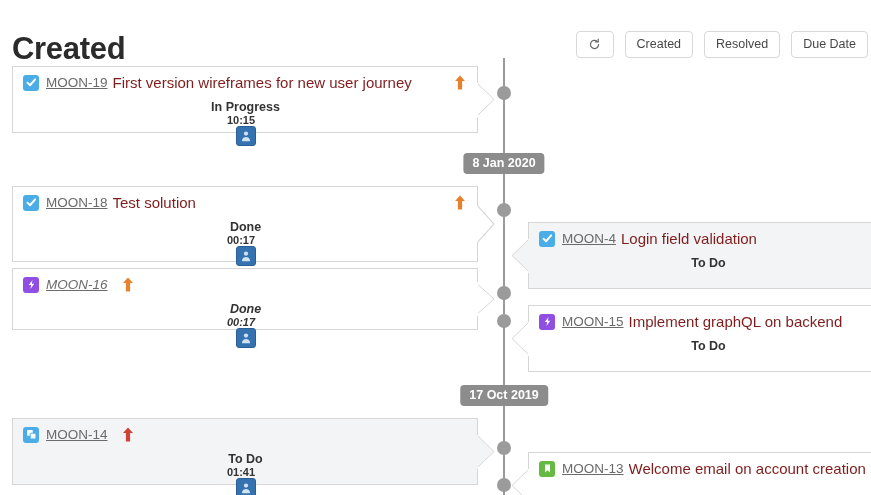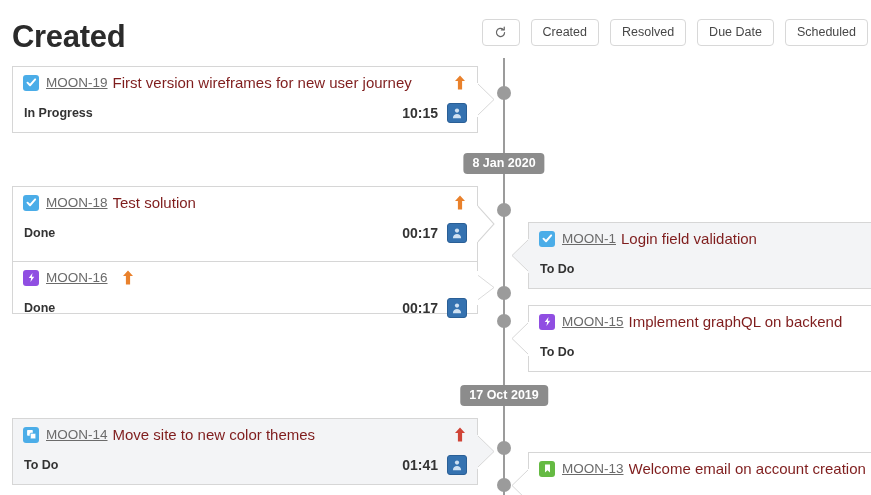--- a/index.html
+++ b/index.html
@@ -15,21 +15,21 @@
   .page {
     position: relative;
     width: 871px;
     height: 495px;
     background: #fff;
   }
 
   
   .header {
     position: absolute;
-    top: 4px; left: 0;
+    top: 16px; left: 0;
     width: 871px;
     height: 58px;
     padding-left: 10px;
   }
 
   .page-title {
     position: absolute;
     left: 12px;
     top: 14px;
     font-size: 31px;
@@ -129,20 +129,21 @@
     height: 22px;
     padding: 9px 10px 0 10px;
   }
 
   .card-bottom {
     display: flex;
     align-items: center;
     height: 26px;
     padding: 0 10px 0 11px;
     margin-top: 11px;
+    flex-direction: column;
   }
 
   
   .type-icon {
     flex: 0 0 auto;
     width: 16px;
     height: 16px;
     border-radius: 3px;
     display: flex;
     align-items: center;
@@ -183,21 +184,21 @@
 
   .status-text {
     font-size: 12.5px;
     font-weight: bold;
     color: #333;
     flex: 1 1 auto;
     white-space: nowrap;
   }
 
   .time-text {
-    font-size: 14px;
+    font-size: 11px;
     font-weight: bold;
     color: #333;
     margin-right: 9px;
     white-space: nowrap;
   }
 
   .avatar-badge {
     flex: 0 0 auto;
     width: 20px;
     height: 20px;
@@ -237,21 +238,20 @@
     <div class="toolbar">
       <button class="tb-btn icon-btn">
         <svg class="refresh-glyph" viewBox="0 0 16 16">
           <path d="M13 8a5 5 0 1 1-1.6-3.7" fill="none" stroke="#666" stroke-width="1.5" stroke-linecap="round"></path>
           <path d="M12.6 1.3 L12.6 4.9 L9.1 4.9" fill="none" stroke="#666" stroke-width="1.5" stroke-linecap="round" stroke-linejoin="round"></path>
         </svg>
       </button>
       <button class="tb-btn">Created</button>
       <button class="tb-btn">Resolved</button>
       <button class="tb-btn">Due Date</button>
-      <button class="tb-btn">Scheduled</button>
     </div>
   </div>
 
   <div class="timeline-axis"></div>
 
   <div id="timeline-layer">
       <div class="axis-dot" style="top: 86px;"></div>
       <div class="axis-dot" style="top: 203px;"></div>
       <div class="axis-dot" style="top: 286px;"></div>
       <div class="axis-dot" style="top: 314px;"></div>
@@ -327,35 +327,35 @@
         </div>
         <div class="notch-mask" style="background: rgb(255, 255, 255);"></div>
       </div>
       <div class="card right shaded" style="top: 222px; height: 67px;">
         <div class="card-top">
           <span class="type-icon type-task">
             <svg width="11" height="11" viewBox="0 0 12 12">
               <path d="M1.6 6.2 L4.4 9 L10 2.6" fill="none" stroke="#fff" stroke-width="2.1" stroke-linecap="round" stroke-linejoin="round"></path>
             </svg>
           </span>
-          <a class="issue-key">MOON-1</a>
+          <a class="issue-key">MOON-4</a>
           <span class="issue-summary">Login field validation</span>
         </div>
         <div class="card-bottom">
           <span class="status-text">To Do</span>
         </div>
         <div class="tail l">
           <svg viewBox="0 0 22 67" preserveAspectRatio="none">
             <path d="M22 16.5 L5 33.5 L22 50.5" fill="#f3f4f6" stroke="#d6d6d6" stroke-width="1" stroke-linejoin="miter"></path>
             <rect x="21" y="17.5" width="3" height="32" fill="#f3f4f6"></rect>
           </svg>
         </div>
         <div class="notch-mask" style="background: rgb(243, 244, 246);"></div>
       </div>
-      <div class="card left" style="top: 261px; height: 53px;">
+      <div class="card left" style="top: 268px; height: 62px; font-style: italic;">
         <div class="card-top">
           <span class="type-icon type-epic">
             <svg width="11" height="11" viewBox="0 0 12 12">
               <path d="M7.1 1 L3 6.6 H5.6 L4.9 11 L9 5.2 H6.4 Z" fill="#fff"></path>
             </svg>
           </span>
           <a class="issue-key">MOON-16</a>
           <span class="priority">
             <svg width="14" height="17" viewBox="0 0 14 17">
               <path d="M7 1.5 L12 7 H9.1 V15.5 H4.9 V7 H2 Z" fill="#e9812c"></path>
@@ -403,21 +403,20 @@
       </div>
       <div class="card left shaded" style="top: 418px; height: 67px;">
         <div class="card-top">
           <span class="type-icon type-subtask">
             <svg width="11" height="11" viewBox="0 0 12 12">
               <rect x="1.2" y="1.2" width="6.2" height="6.2" rx="0.8" fill="#fff"></rect>
               <rect x="4.6" y="4.6" width="6.2" height="6.2" rx="0.8" fill="#fff" stroke="#4bade8" stroke-width="1"></rect>
             </svg>
           </span>
           <a class="issue-key">MOON-14</a>
-          <span class="issue-summary">Move site to new color themes</span>
           <span class="priority">
             <svg width="14" height="17" viewBox="0 0 14 17">
               <path d="M7 1.5 L12 7 H9.1 V15.5 H4.9 V7 H2 Z" fill="#d04437"></path>
             </svg>
           </span>
         </div>
         <div class="card-bottom">
           <span class="status-text">To Do</span>
           <span class="time-text">01:41</span>
           <span class="avatar-badge">

